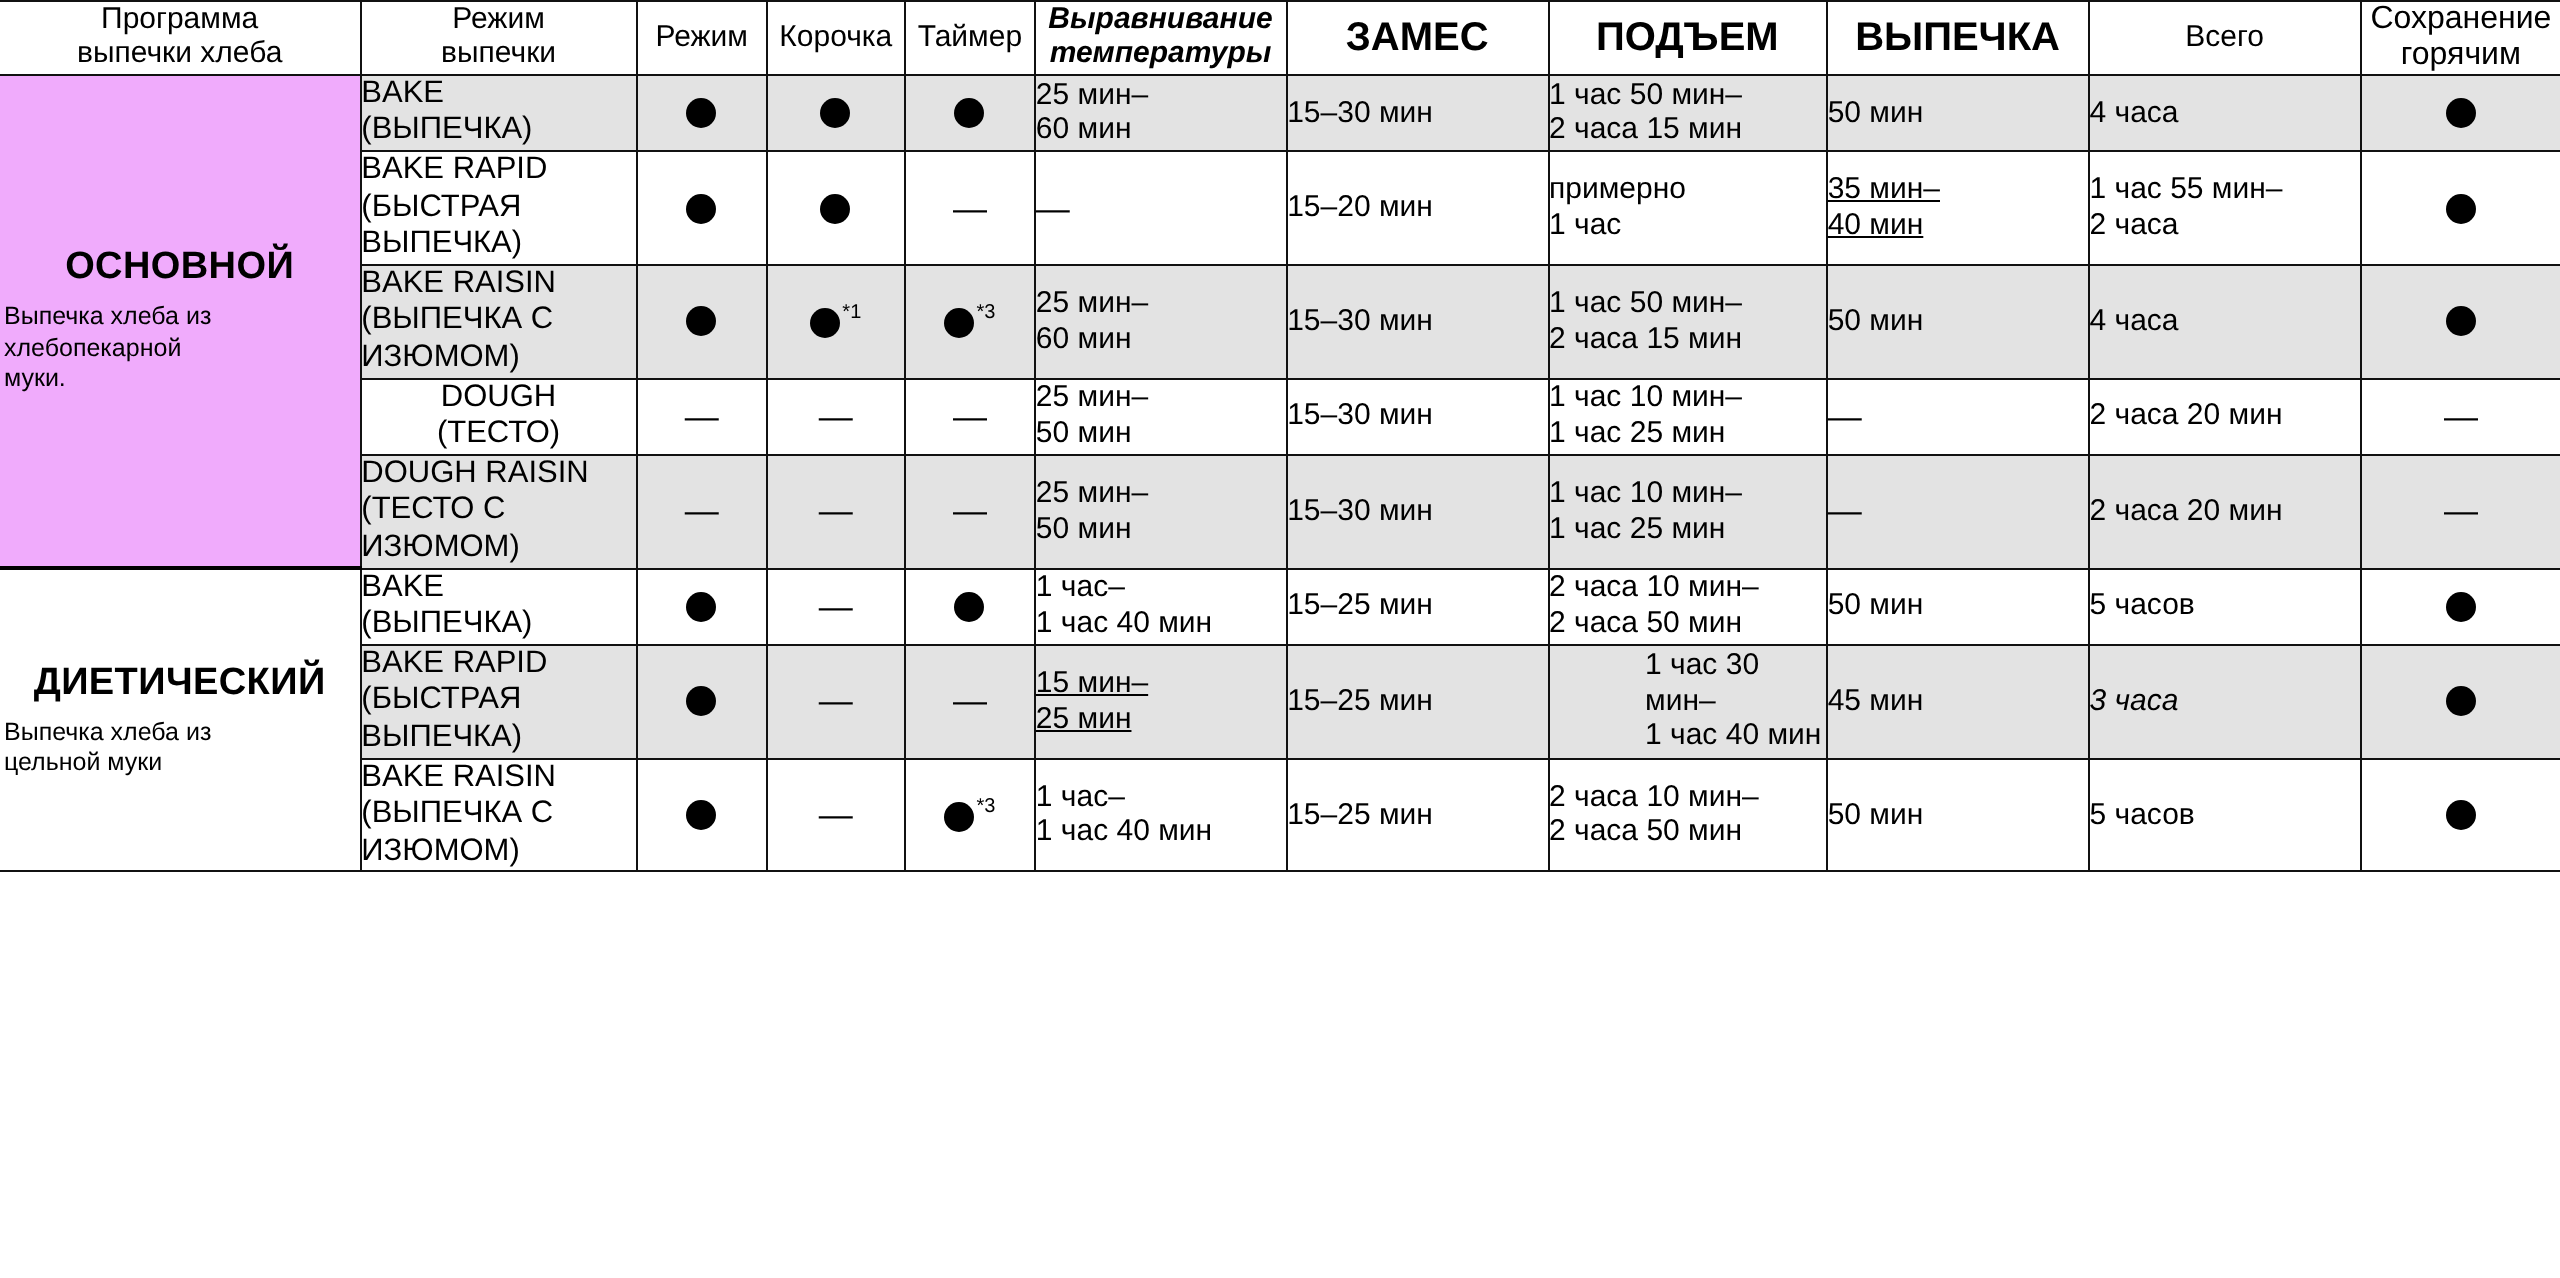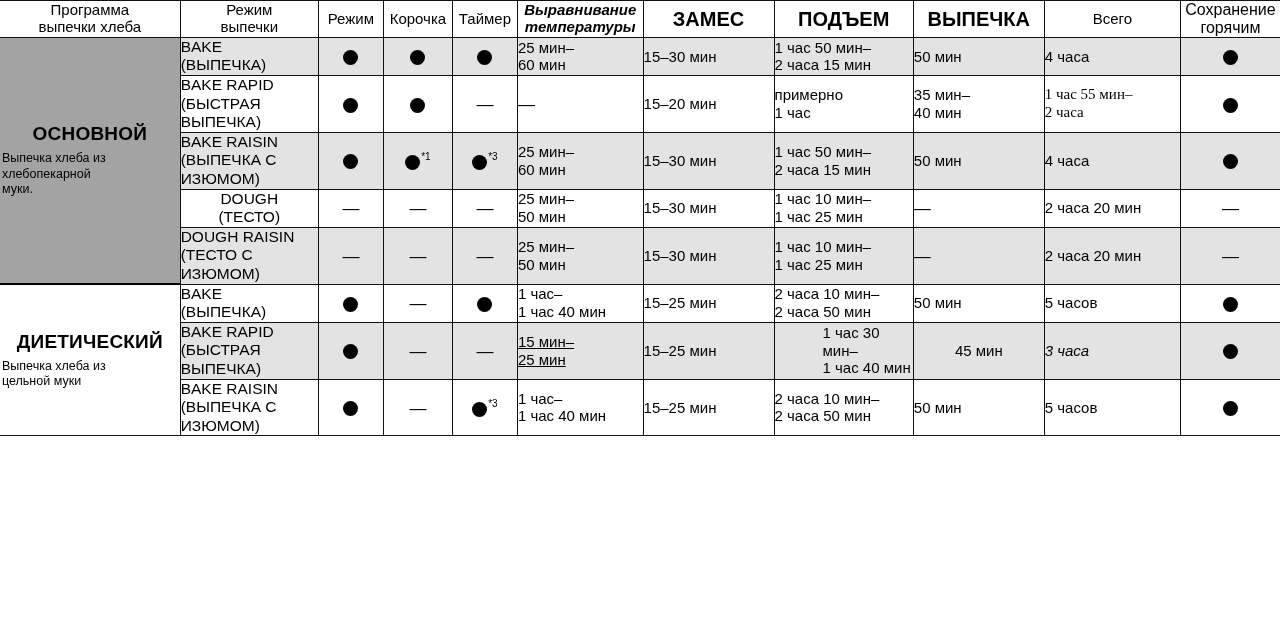--- a/index.html
+++ b/index.html
@@ -89,21 +89,21 @@
     margin-bottom: 6px;
     display: block;
   }
   td.group .gdesc {
     font-size: 12.5px;
     line-height: 1.25;
     text-align: left;
     display: block;
     padding-left: 2px;
   }
-  td.group.shaded { background: #a3a3a3; }
+  td.group.shaded { background: #f0abfc; }
 
   
   td.mode {
     font-size: 15.5px;
     line-height: 1.2;
     padding: 6px 6px 6px 8px;
     text-align: left;
   }
 
   .dot {
@@ -192,23 +192,23 @@
         <td class="mode" style="white-space: pre-line;">BAKE RAPID
 (БЫСТРАЯ
 ВЫПЕЧКА)</td>
         <td class="cell center"><span class="dot"></span></td>
         <td class="cell center"><span class="dot"></span></td>
         <td class="cell center"><span class="dash">—</span></td>
         <td class="cell left center"><span class="dash">—</span></td>
         <td class="cell left" style="white-space: pre-line;">15–20 мин</td>
         <td class="cell left" style="white-space: pre-line; margin-left: 32px;">примерно
 1 час</td>
-        <td class="cell left" style="white-space: pre-line;">35 мин–
+        <td class="cell left" style="white-space: pre-line; text-decoration: underline;">35 мин–
 40 мин</td>
-        <td class="cell left" style="white-space: pre-line; font-family: Liberation Serif, serif;">1 час 55 мин–
+        <td class="cell left" style="white-space: pre-line;">1 час 55 мин–
 2 часа</td>
         <td class="cell center"><span class="dot"></span></td>
       </tr>
       <tr class="shade">
         <td class="mode" style="white-space: pre-line;">BAKE RAISIN
 (ВЫПЕЧКА С
 ИЗЮМОМ)</td>
         <td class="cell center"><span class="dot"></span></td>
         <td class="cell center"><span class="dot"></span><span class="sup">*1</span></td>
         <td class="cell center"><span class="dot"></span><span class="sup">*3</span></td>
@@ -277,21 +277,21 @@
 (БЫСТРАЯ
 ВЫПЕЧКА)</td>
         <td class="cell center"><span class="dot"></span></td>
         <td class="cell center"><span class="dash">—</span></td>
         <td class="cell center"><span class="dash">—</span></td>
         <td class="cell left" style="white-space: pre-line; text-decoration: underline;">15 мин–
 25 мин</td>
         <td class="cell left" style="white-space: pre-line;">15–25 мин</td>
         <td class="cell left" style="white-space: pre-line; padding-left: 48px;">1 час 30 мин–
 1 час 40 мин</td>
-        <td class="cell left" style="white-space: pre-line; text-align: center;">45 мин</td>
+        <td class="cell left" style="white-space: pre-line;">45 мин</td>
         <td class="cell left" style="white-space: pre-line; font-style: italic;">3 часа</td>
         <td class="cell center"><span class="dot"></span></td>
       </tr>
       <tr class="plain">
         <td class="mode" style="white-space: pre-line;">BAKE RAISIN
 (ВЫПЕЧКА С
 ИЗЮМОМ)</td>
         <td class="cell center"><span class="dot"></span></td>
         <td class="cell center"><span class="dash">—</span></td>
         <td class="cell center"><span class="dot"></span><span class="sup">*3</span></td>

